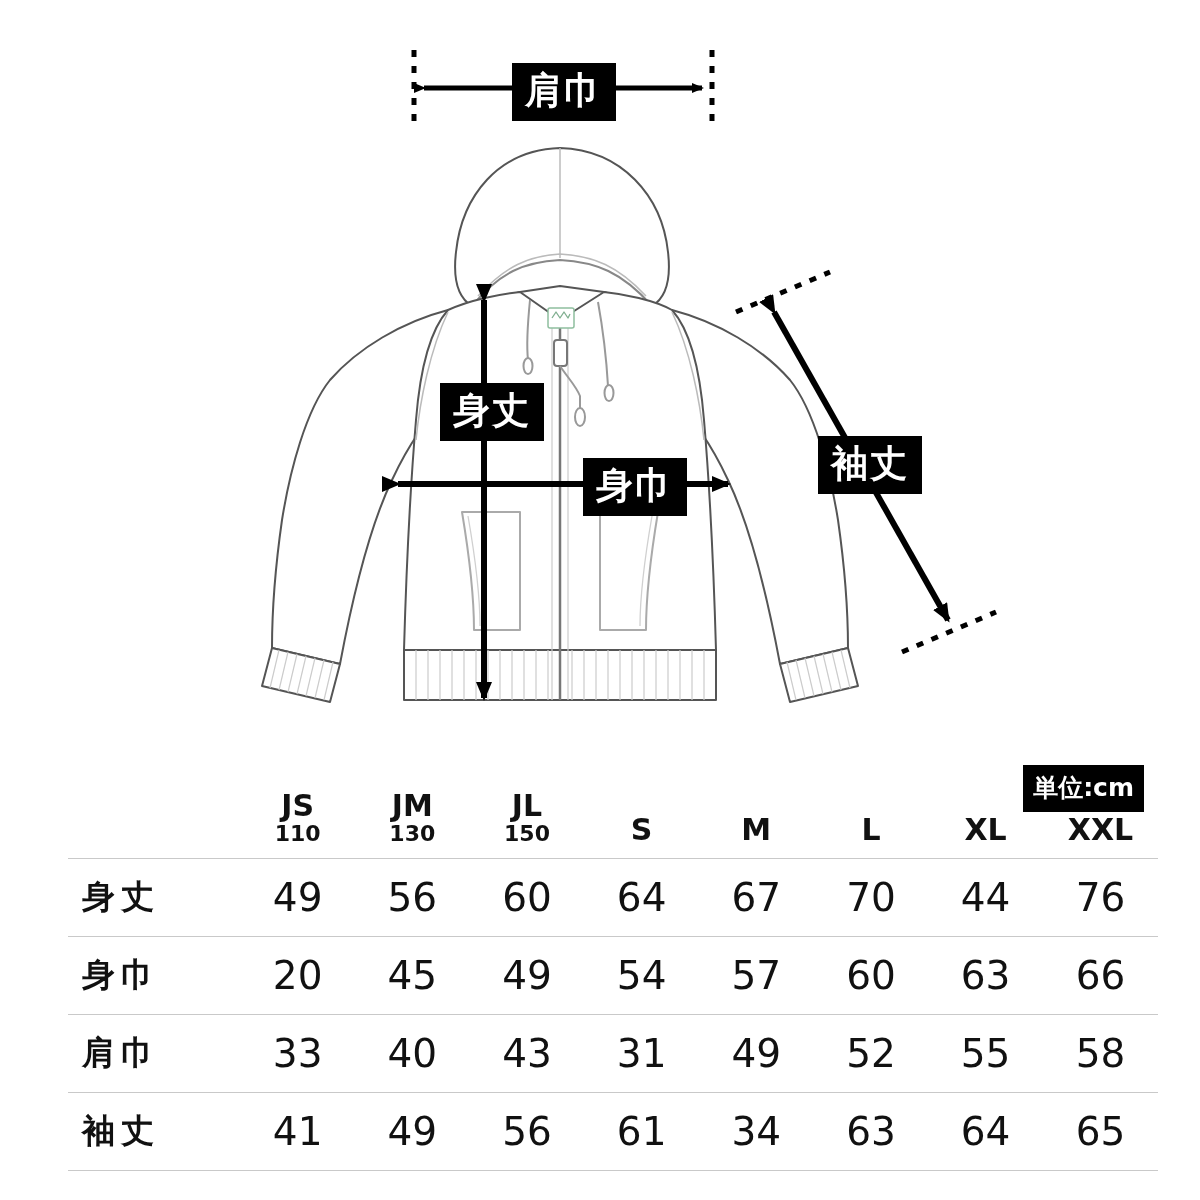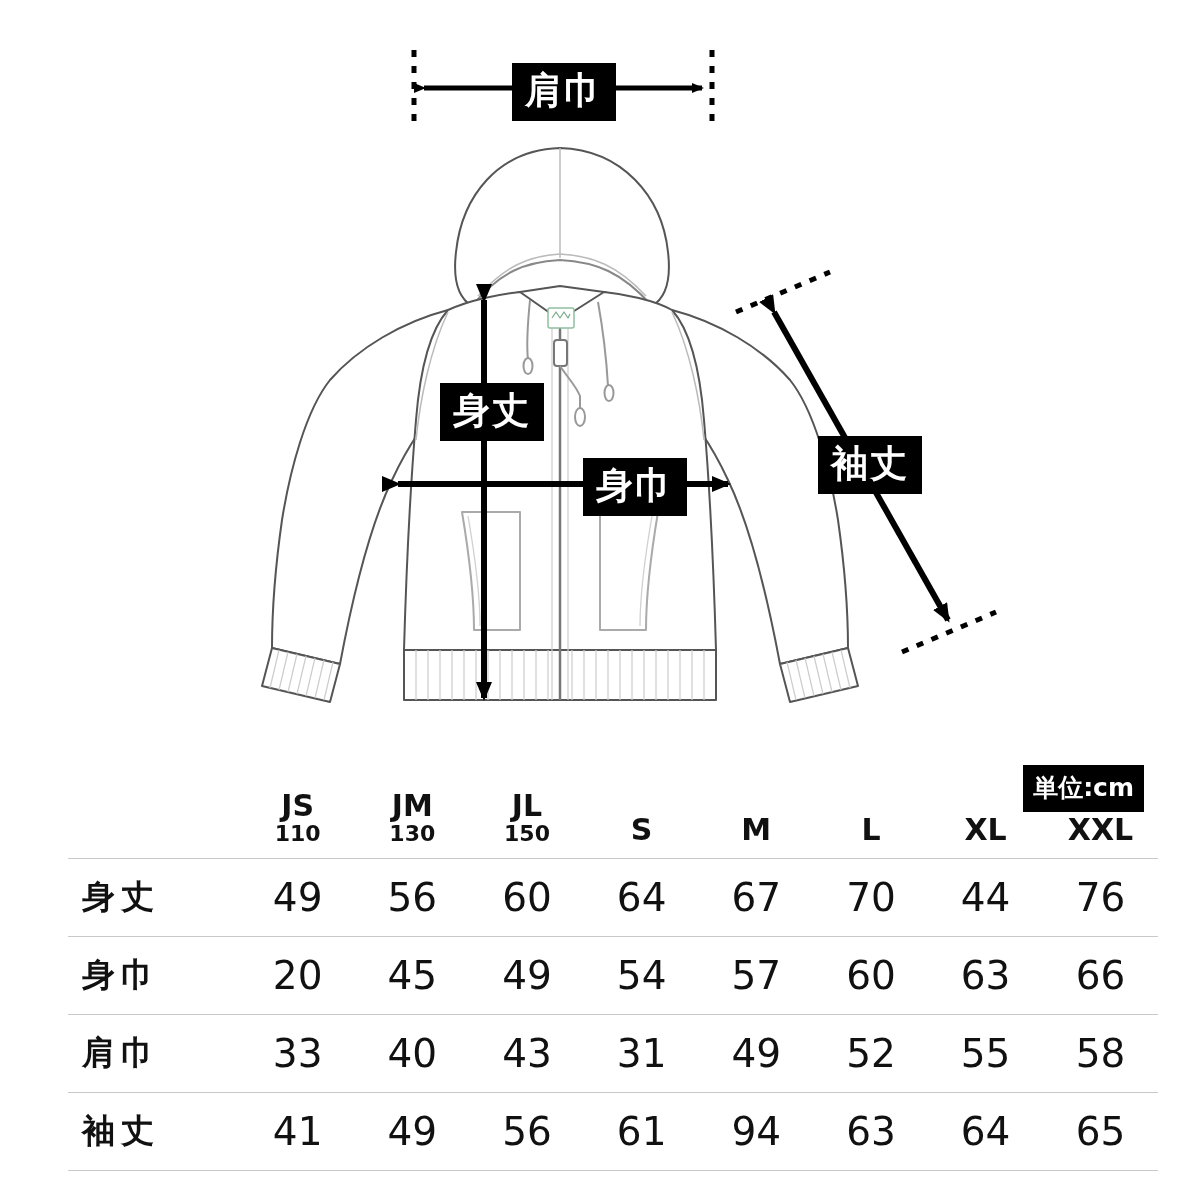--- a/index.html
+++ b/index.html
@@ -336,19 +336,19 @@
       <td>52</td>
       <td>55</td>
       <td>58</td>
     </tr>
     <tr>
       <th>袖丈</th>
       <td>41</td>
       <td>49</td>
       <td>56</td>
       <td>61</td>
-      <td>94</td>
+      <td>34</td>
       <td>63</td>
       <td>64</td>
       <td>65</td>
     </tr>
   </tbody>
 </table>
 
 </body></html>

